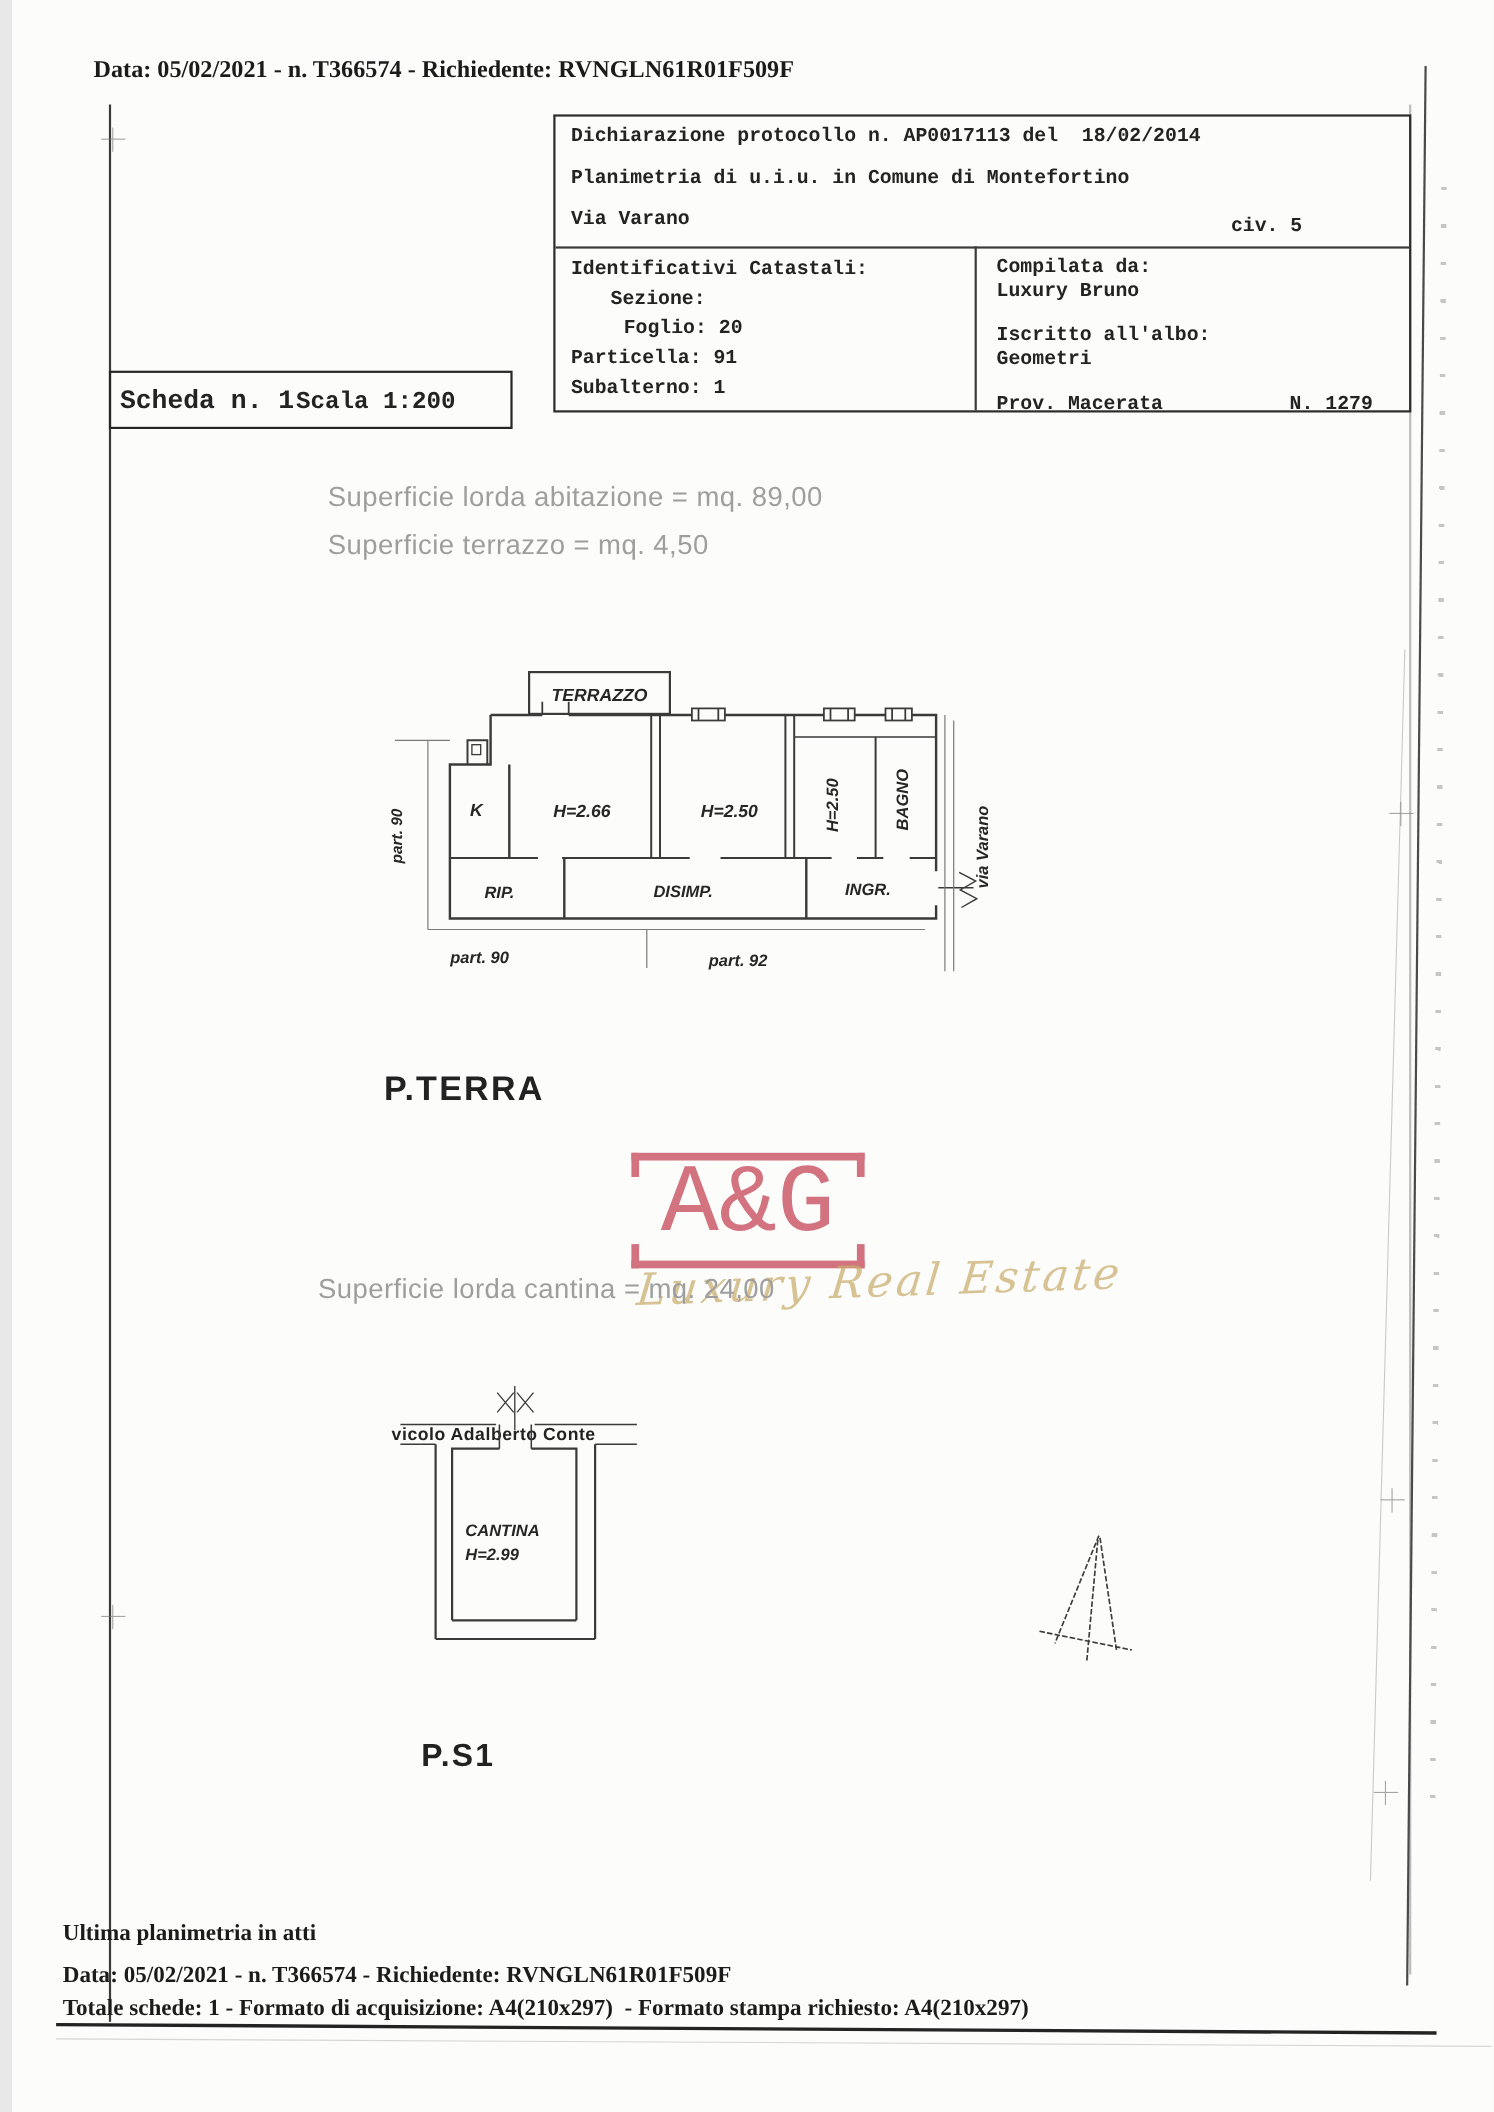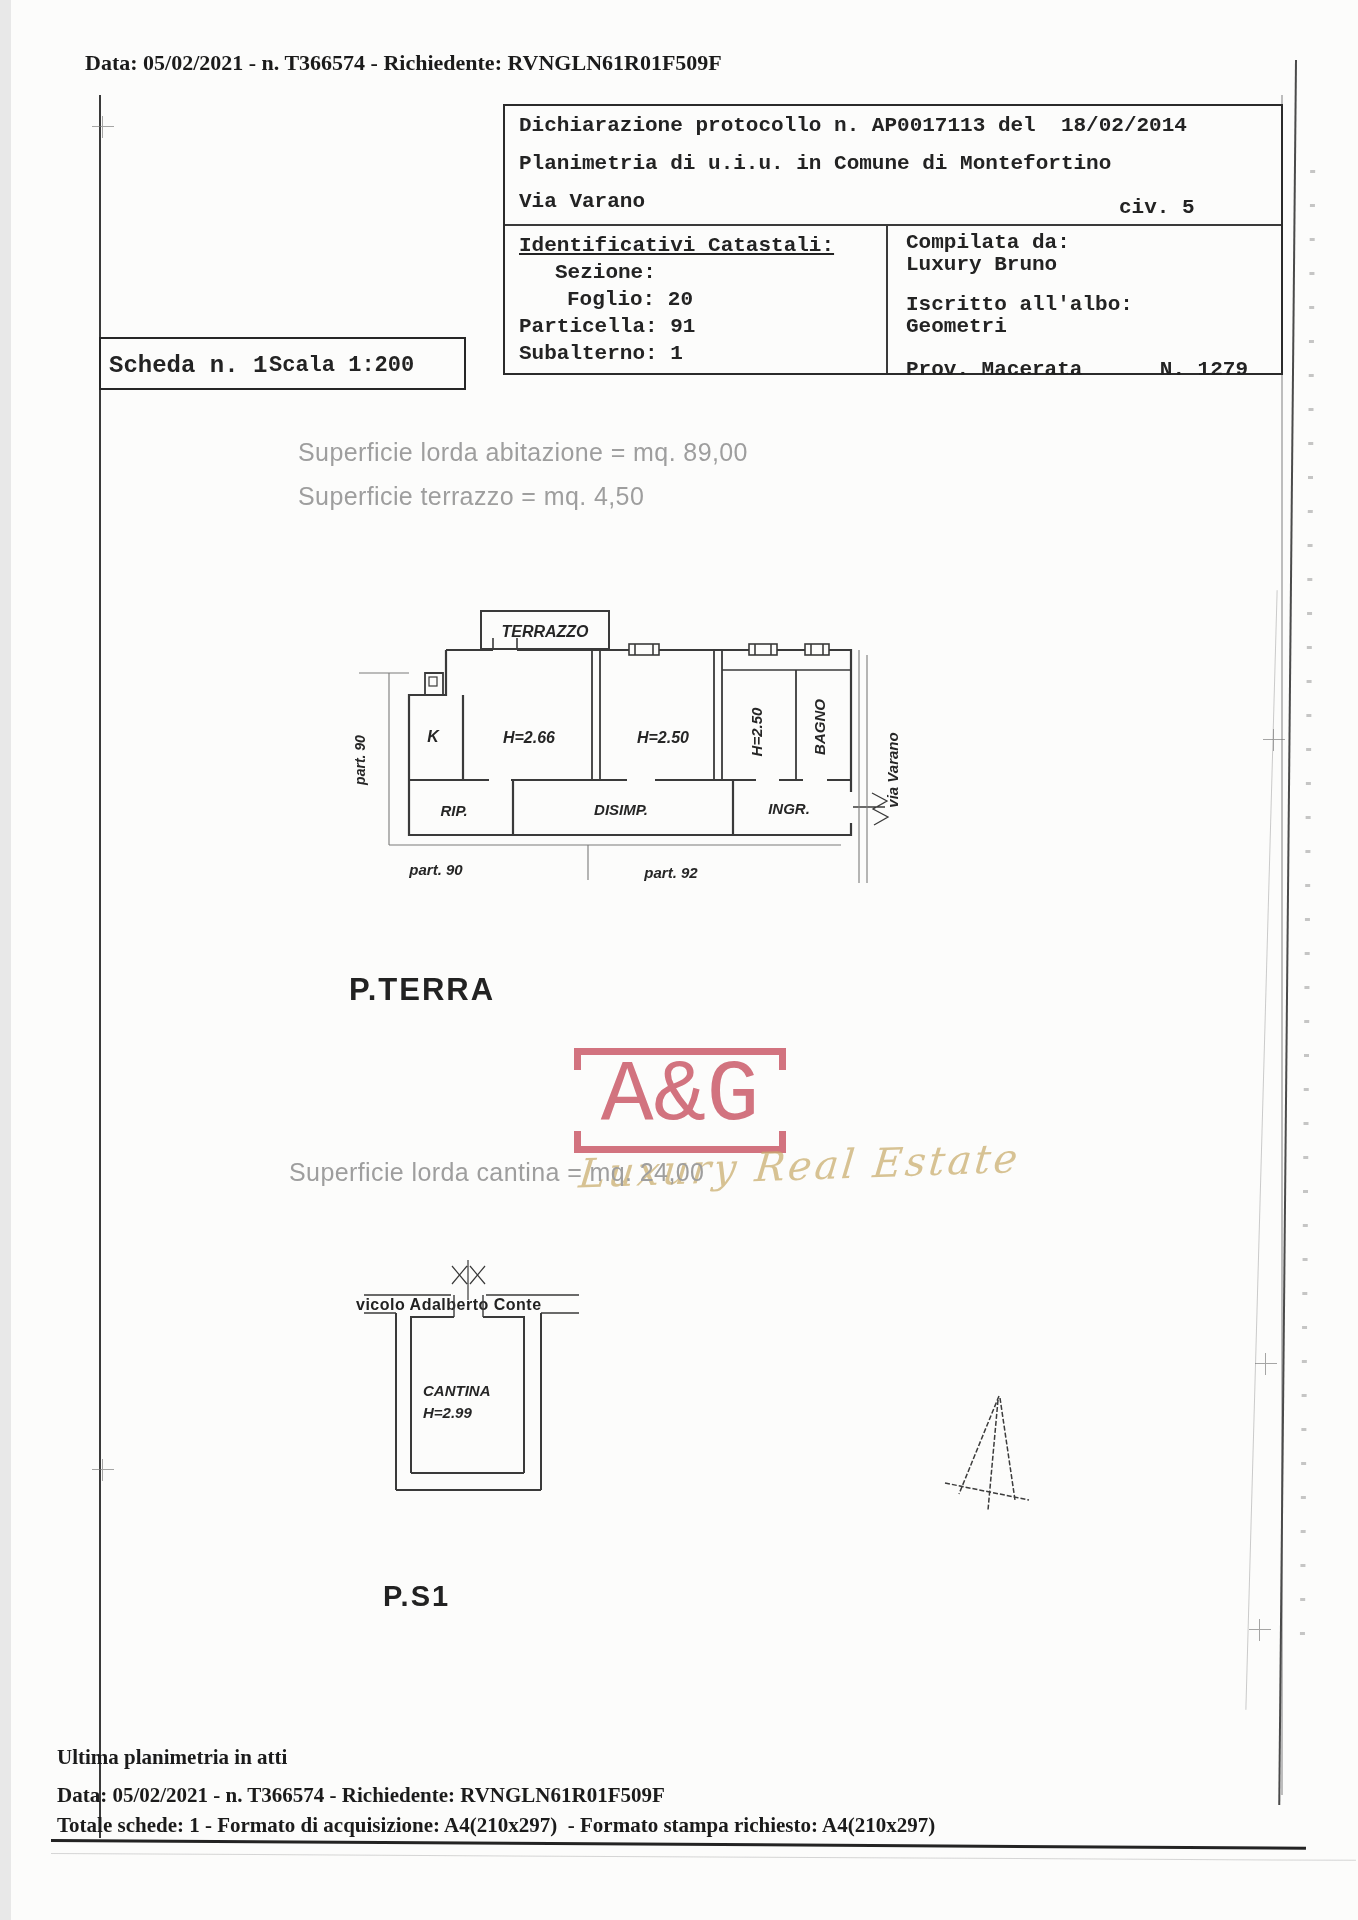--- a/index.html
+++ b/index.html
@@ -1,19 +1,19 @@
 <!DOCTYPE html>
 <html><head>
 <meta charset="utf-8">
 <style>
   html,body{margin:0;padding:0;background:#e8e8e8;}
   .page{position:relative;width:1358px;height:1920px;background:#fcfcfb;overflow:hidden;
         font-family:"Liberation Sans",sans-serif;margin-left:11px;}
   .abs{position:absolute;}
-  .mono{font-family:"Liberation Mono",monospace;font-weight:700;color:#232323;white-space:pre;font-size:21px;}
+  .mono{font-family:"Liberation Mono",monospace;font-weight:700;color:#232323;white-space:pre;font-size:18px;}
   .serifb{font-family:"Liberation Serif",serif;font-weight:700;color:#1b1b1b;font-size:21px;white-space:pre;}
   .note{font-family:"Liberation Sans",sans-serif;color:#9e9e9e;font-size:25px;letter-spacing:.4px;white-space:pre;}
   .vline{position:absolute;background:#3a3a3a;width:2px;}
   .hline{position:absolute;background:#3a3a3a;height:2px;}
   .agency-box{position:absolute;left:105px;top:104px;width:347px;height:200px;
       border-top:2px solid #2b2b2b;border-left:2px solid #2b2b2b;
       border-right:1px solid #d6d6d6;border-bottom:1px solid #d6d6d6;
       text-align:center;padding-top:34px;box-sizing:border-box;color:#1c1c1c;
       font-family:"DejaVu Sans","Liberation Sans",sans-serif;font-weight:700;}
   .agency-box .l1{font-size:23px;line-height:30px;}
@@ -62,21 +62,21 @@
   <div class="decl-box">
     <div class="abs mono" style="left:14px;top:8px;">Dichiarazione protocollo n. AP0017113 del  18/02/2014</div>
     <div class="abs mono" style="left:14px;top:46px;">Planimetria di u.i.u. in Comune di Montefortino</div>
     <div class="abs mono" style="left:14px;top:84px;">Via Varano</div>
     <div class="abs mono" style="left:614px;top:90px;">civ. 5</div>
 
     <div class="hline" style="left:0;top:118px;width:776px;"></div>
     <div class="vline" style="left:381px;top:118px;height:149px;"></div>
 
     <div class="abs" style="left:14px;top:126px;">
-      <div class="mono" style="line-height:27px;text-decoration:underline;">Identificativi Catastali:</div>
+      <div class="mono" style="line-height:27px;">Identificativi Catastali:</div>
       <div class="mono" style="line-height:27px;padding-left:36px;">Sezione:</div>
       <div class="mono" style="line-height:27px;padding-left:48px;">Foglio: 20</div>
       <div class="mono" style="line-height:27px;">Particella: 91</div>
       <div class="mono" style="line-height:27px;">Subalterno: 1</div>
     </div>
 
     <div class="abs" style="left:401px;top:126px;width:370px;">
       <div class="mono" style="line-height:22px;">Compilata da:</div>
       <div class="mono" style="line-height:22px;">Luxury Bruno</div>
       <div class="mono" style="line-height:22px;margin-top:18px;">Iscritto all'albo:</div>

